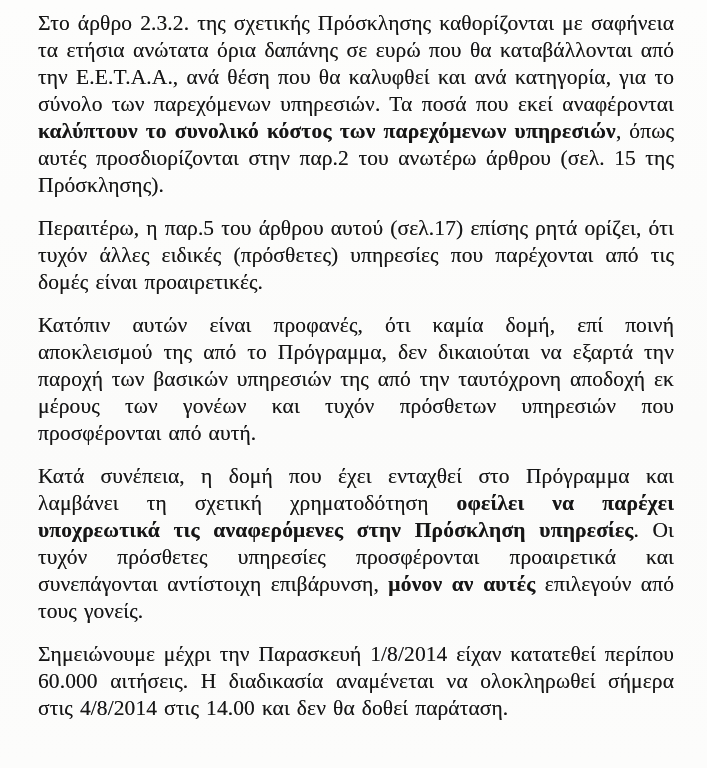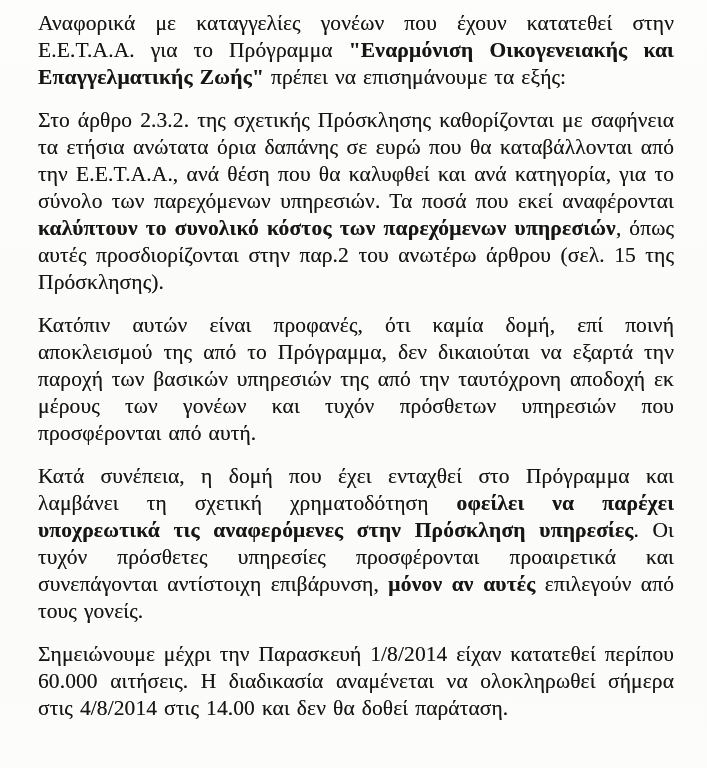--- a/index.html
+++ b/index.html
@@ -39,19 +39,19 @@
     font-weight: bold;
     letter-spacing: 0.2px;
   }
 </style>
 </head>
 <body>
 
 <div class="page" style="color: rgb(22, 22, 22);">
   <main class="doc-body" id="doc-body">
 
-  <p><span>Αναφορικά με καταγγελίες γονέων που έχουν κατατεθεί στην Ε.Ε.Τ.Α.Α. για το Πρόγραμμα </span><b>"Εναρμόνιση Οικογενειακής και Επαγγελματικής Ζωής"</b><span> πρέπει να επισημάνουμε τα εξής:</span></p>
       <p><span>Στο άρθρο 2.3.2. της σχετικής Πρόσκλησης καθορίζονται με σαφήνεια τα ετήσια  ανώτατα όρια δαπάνης σε ευρώ που θα καταβάλλονται από την Ε.Ε.Τ.Α.Α., ανά θέση που θα καλυφθεί και ανά κατηγορία, για το σύνολο των παρεχόμενων υπηρεσιών. Τα ποσά που εκεί αναφέρονται </span><b>καλύπτουν το συνολικό κόστος των παρεχόμενων υπηρεσιών</b><span>, όπως αυτές προσδιορίζονται στην παρ.2 του ανωτέρω άρθρου  (σελ. 15 της Πρόσκλησης).</span></p>
+      <p><span>Περαιτέρω, η παρ.5 του άρθρου αυτού (σελ.17)  επίσης ρητά ορίζει, ότι τυχόν άλλες ειδικές (πρόσθετες) υπηρεσίες που παρέχονται  από τις δομές είναι προαιρετικές.</span></p>
       <p><span>Κατόπιν αυτών είναι προφανές, ότι καμία δομή, επί ποινή αποκλεισμού της από το Πρόγραμμα, δεν δικαιούται να εξαρτά την παροχή των βασικών υπηρεσιών της από την ταυτόχρονη αποδοχή εκ μέρους των γονέων και τυχόν πρόσθετων υπηρεσιών που προσφέρονται από αυτή.</span></p>
       <p><span>Κατά συνέπεια, η δομή που έχει ενταχθεί  στο Πρόγραμμα και λαμβάνει τη σχετική χρηματοδότηση </span><b>οφείλει να παρέχει υποχρεωτικά τις αναφερόμενες στην Πρόσκληση υπηρεσίες</b><span>. Οι τυχόν πρόσθετες υπηρεσίες  προσφέρονται προαιρετικά  και συνεπάγονται αντίστοιχη επιβάρυνση, </span><b>μόνον αν αυτές</b><span> επιλεγούν από τους γονείς.</span></p>
       <p><span>Σημειώνουμε μέχρι την Παρασκευή 1/8/2014 είχαν κατατεθεί  περίπου 60.000 αιτήσεις. Η διαδικασία αναμένεται να ολοκληρωθεί  σήμερα στις 4/8/2014 στις 14.00 και δεν θα δοθεί παράταση.</span></p>
     </main>
 </div>
 
 </body></html>

